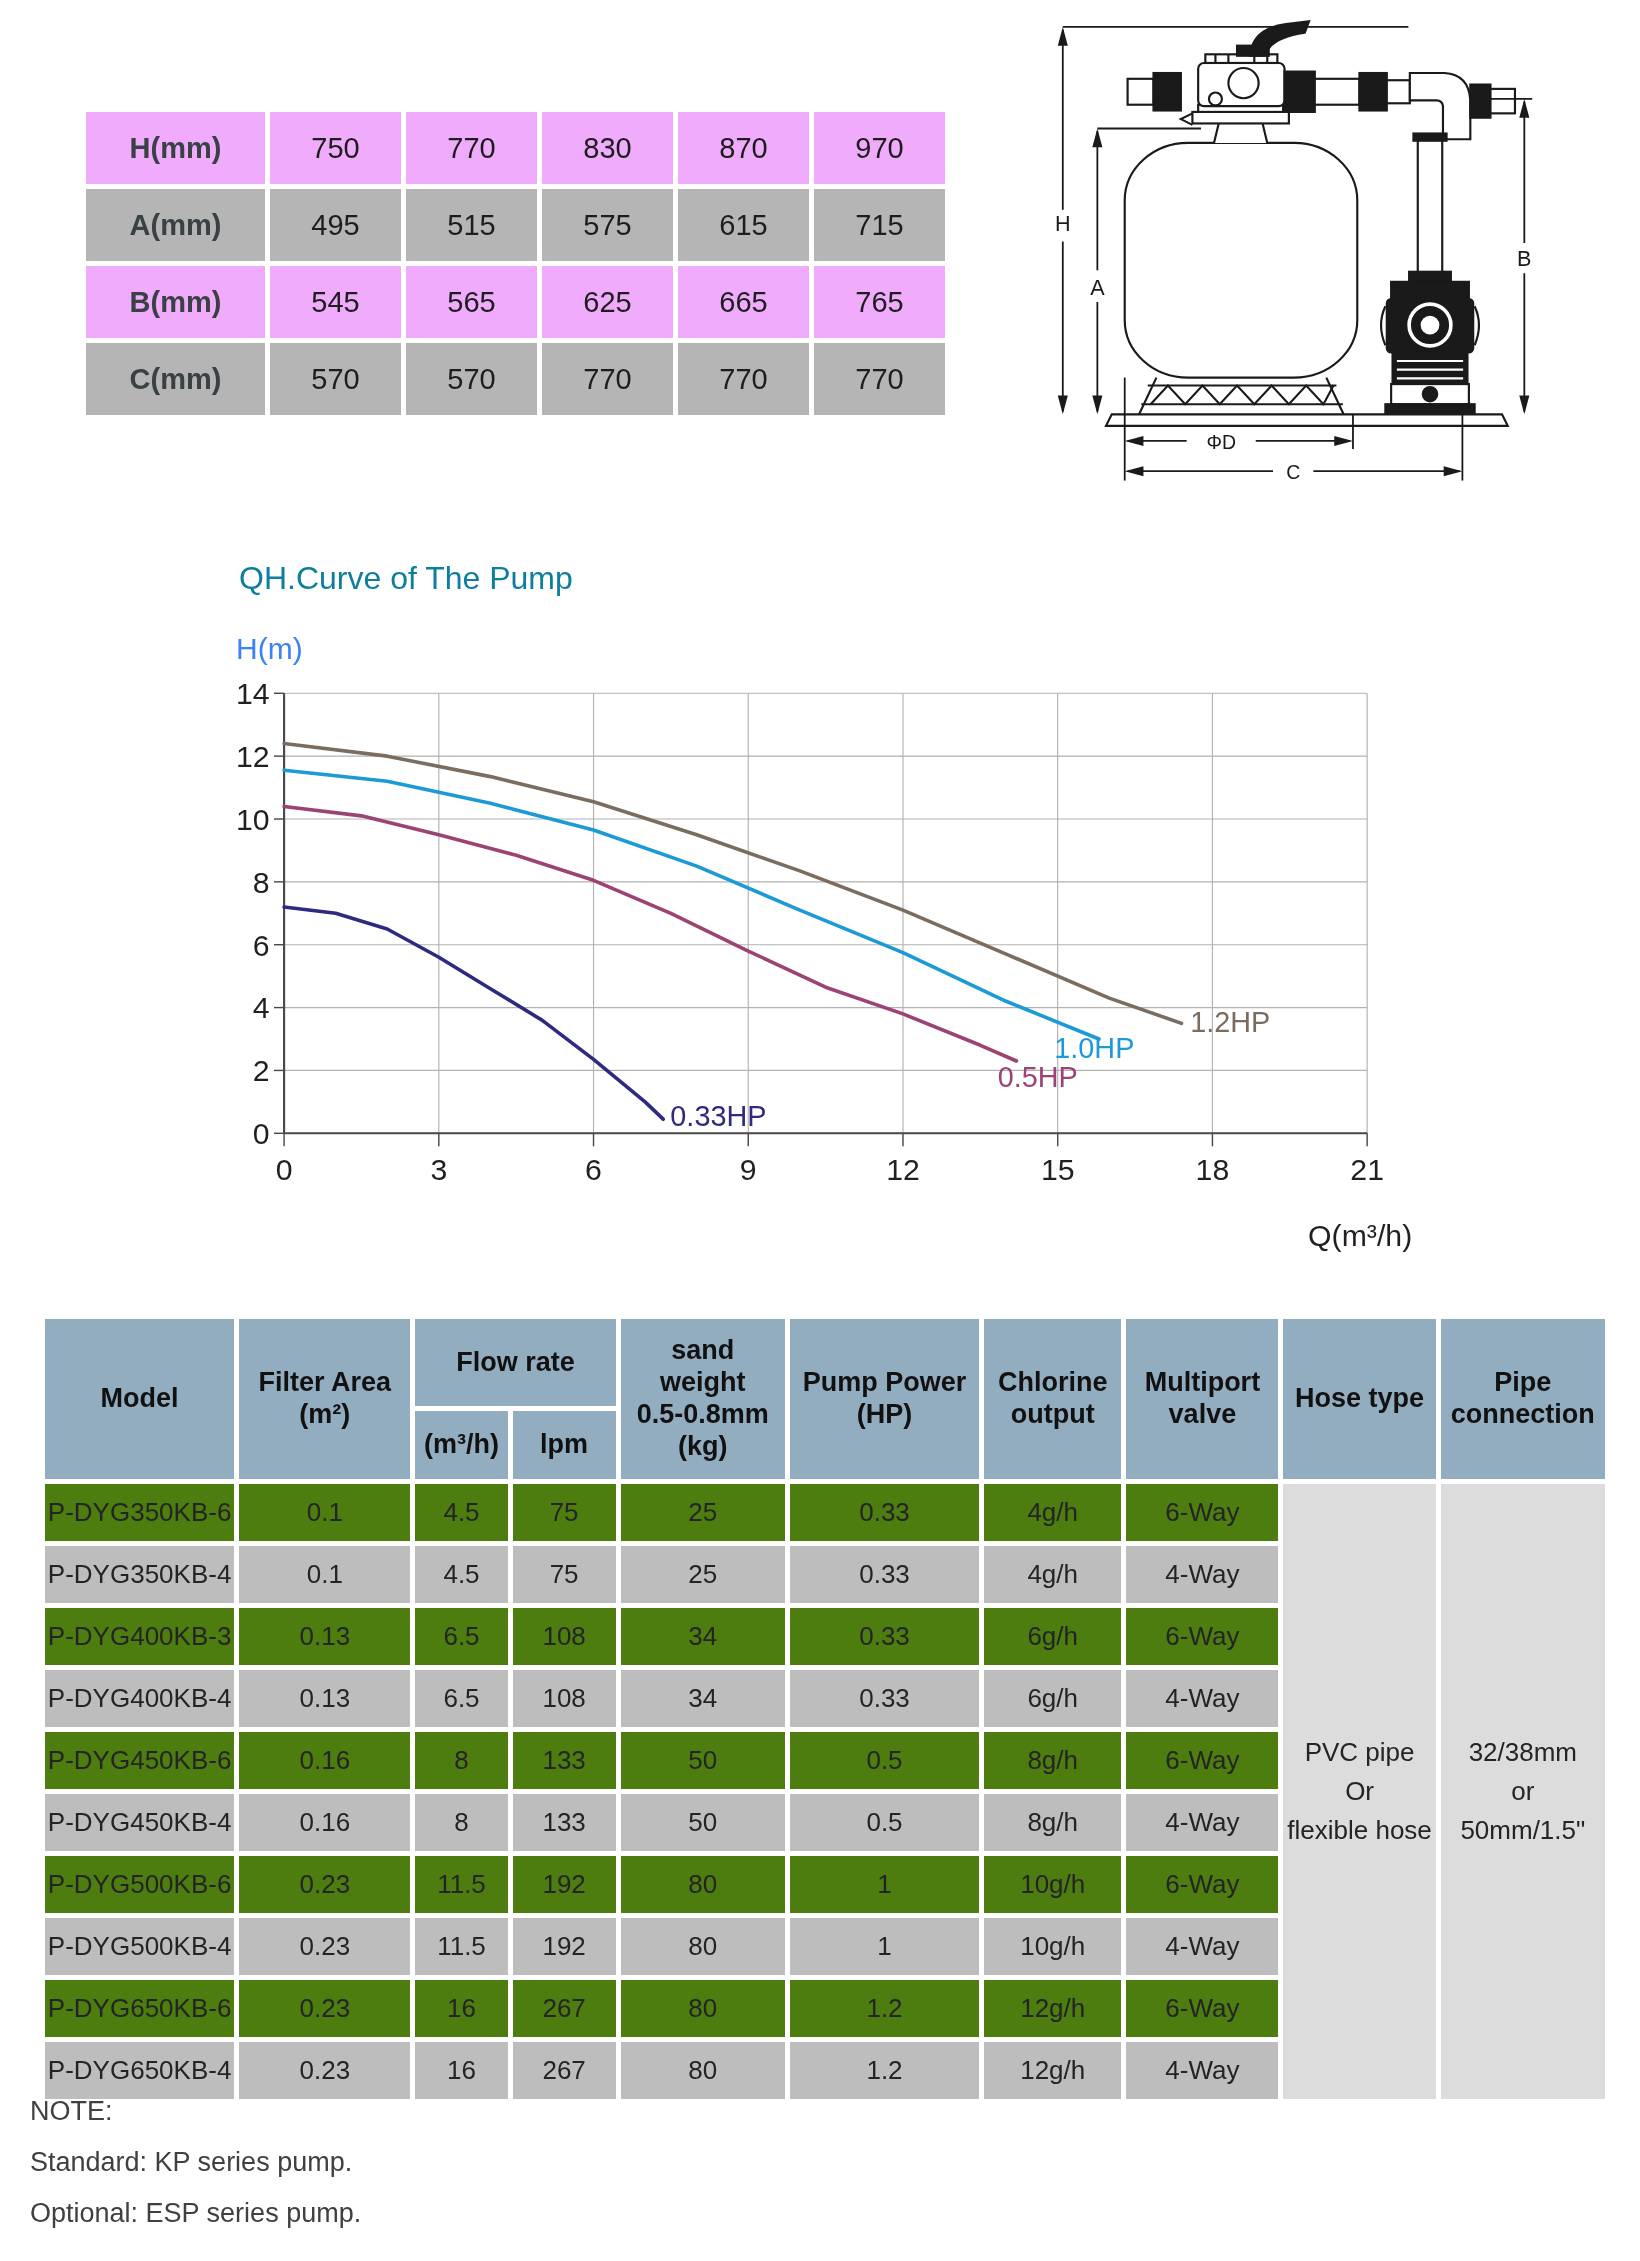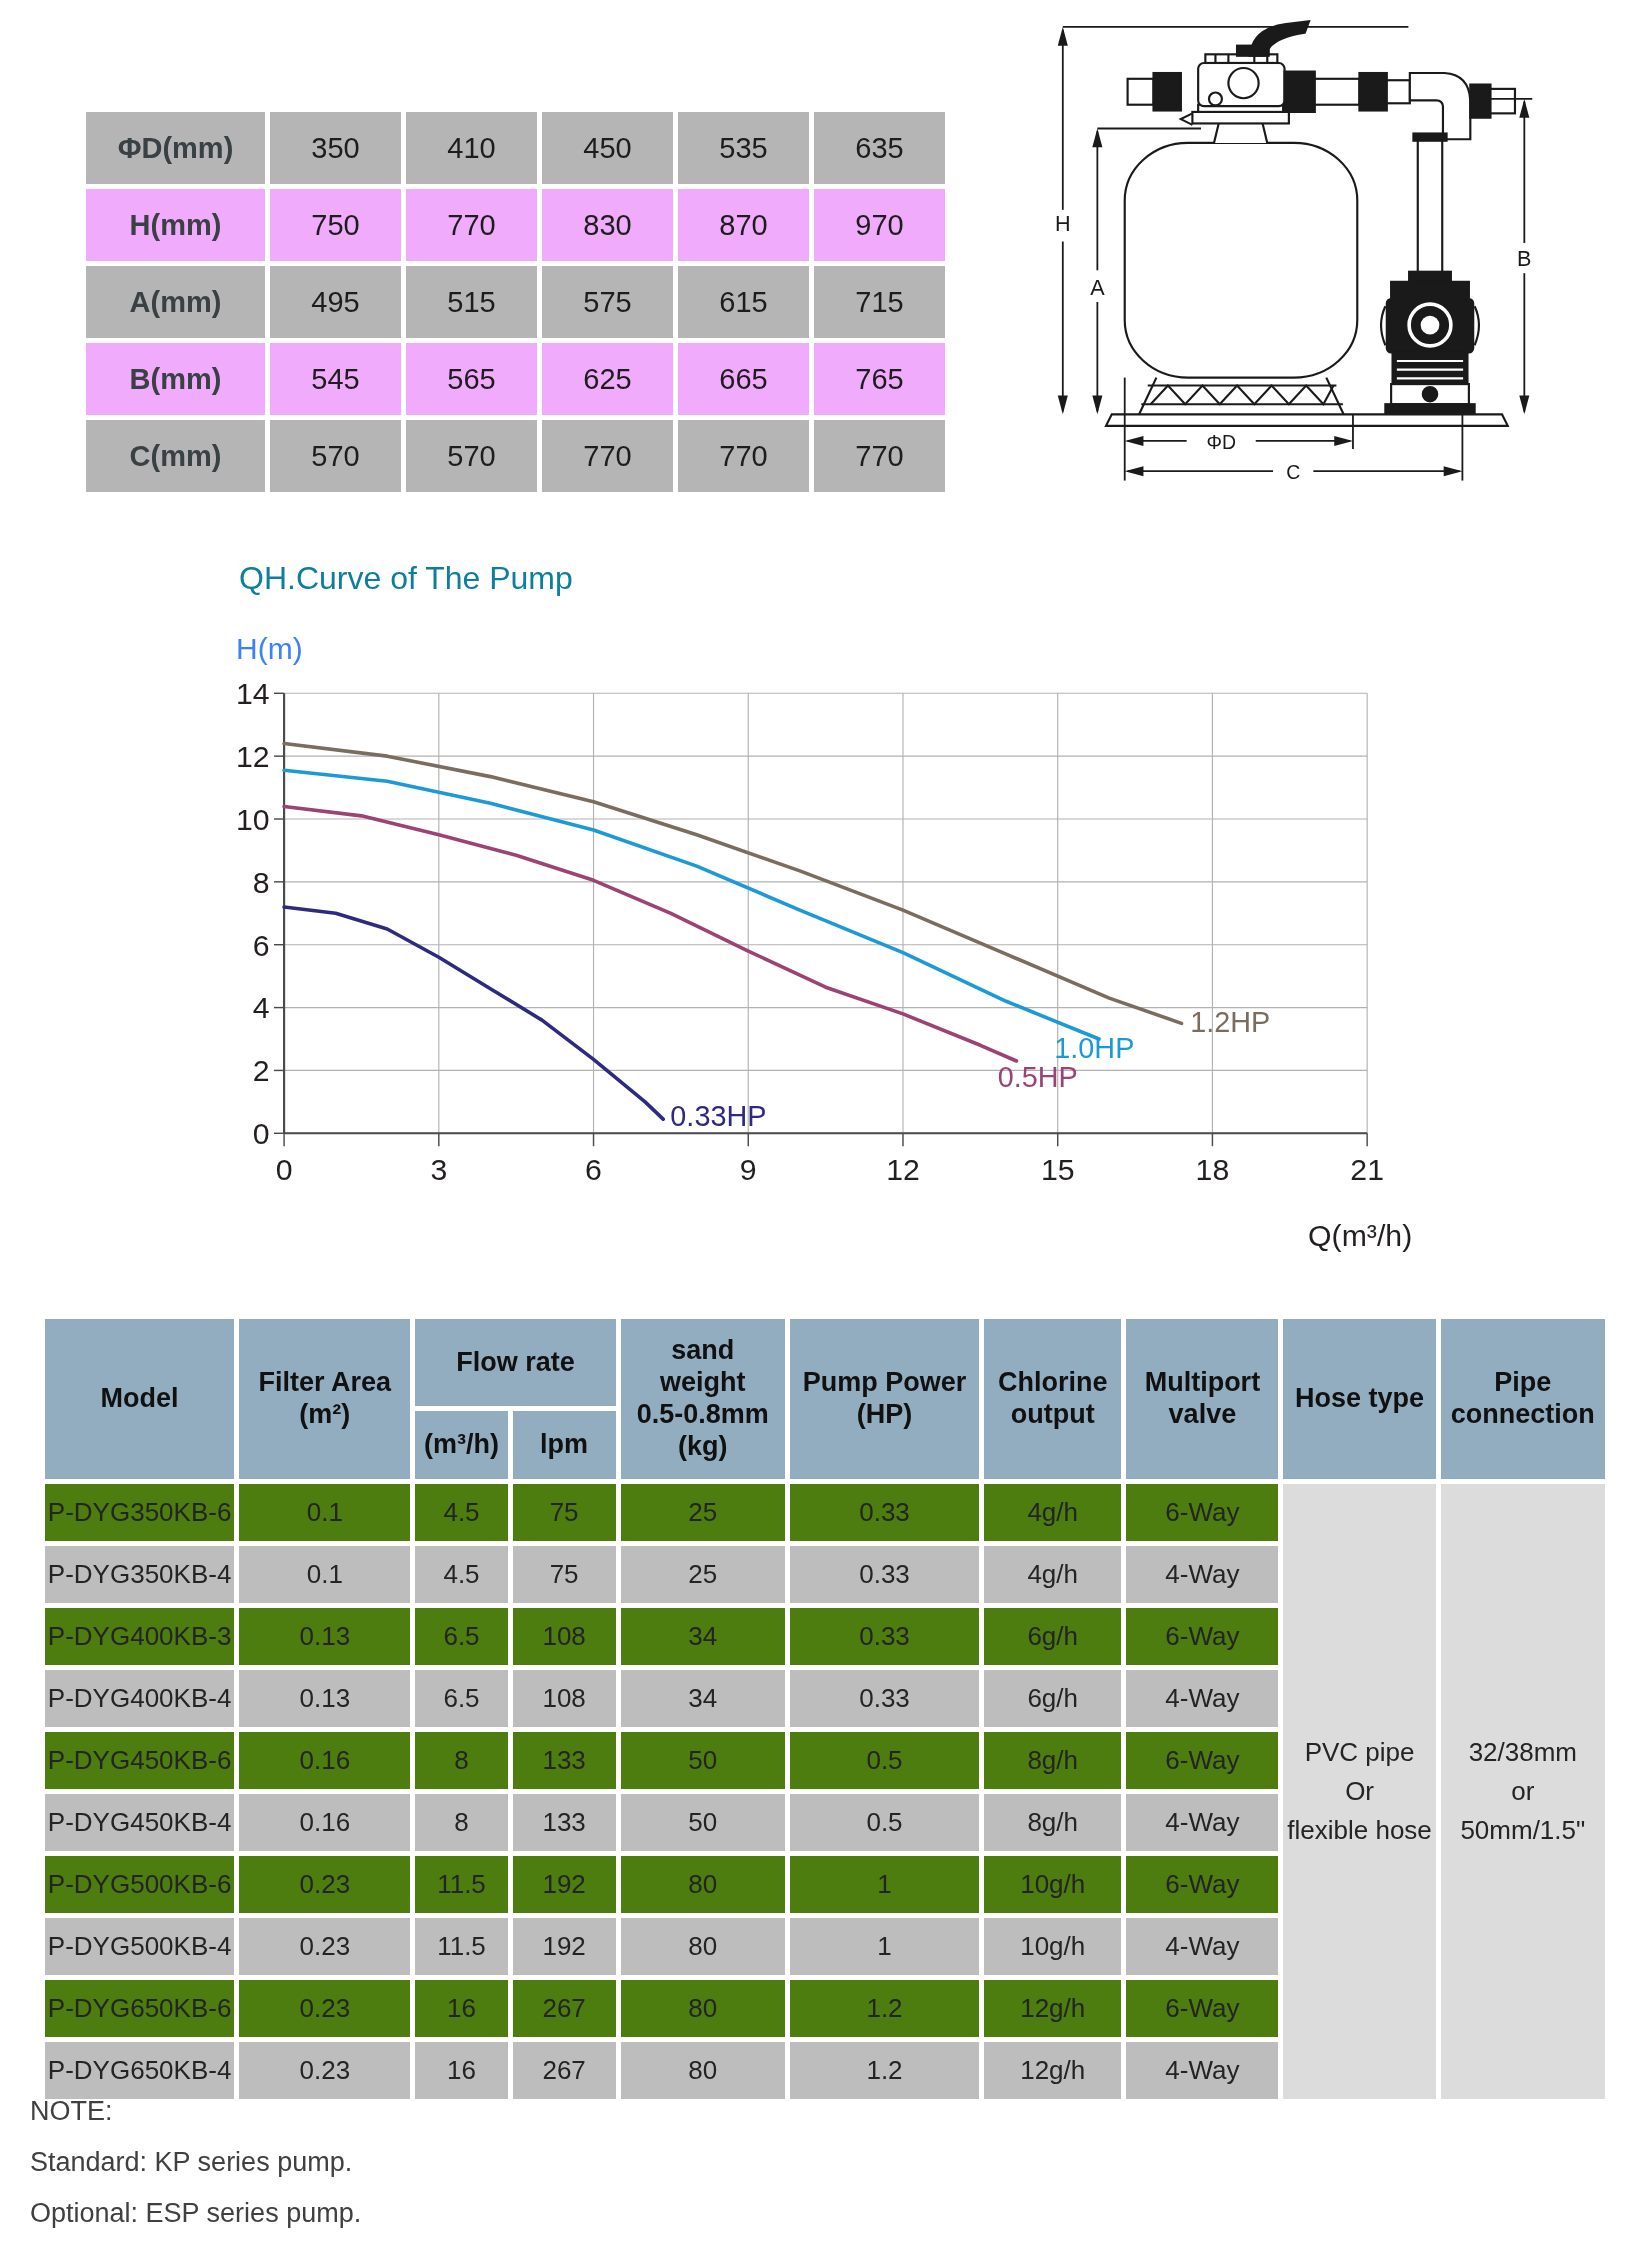--- a/index.html
+++ b/index.html
@@ -53,28 +53,20 @@
 <table class="dims-table">
   <colgroup>
       <col style="width:179px">
       <col style="width:131px">
       <col style="width:131px">
       <col style="width:131px">
       <col style="width:131px">
       <col style="width:131px">
     </colgroup>
   <tbody>
-      <tr class="dark">
-        <td class="dim-label">ΦD(mm)</td>
-        <td>350</td>
-        <td>410</td>
-        <td>450</td>
-        <td>535</td>
-        <td>635</td>
-      </tr>
       <tr class="light">
         <td class="dim-label">H(mm)</td>
         <td>750</td>
         <td>770</td>
         <td>830</td>
         <td>870</td>
         <td>970</td>
       </tr>
       <tr class="dark">
         <td class="dim-label">A(mm)</td>

